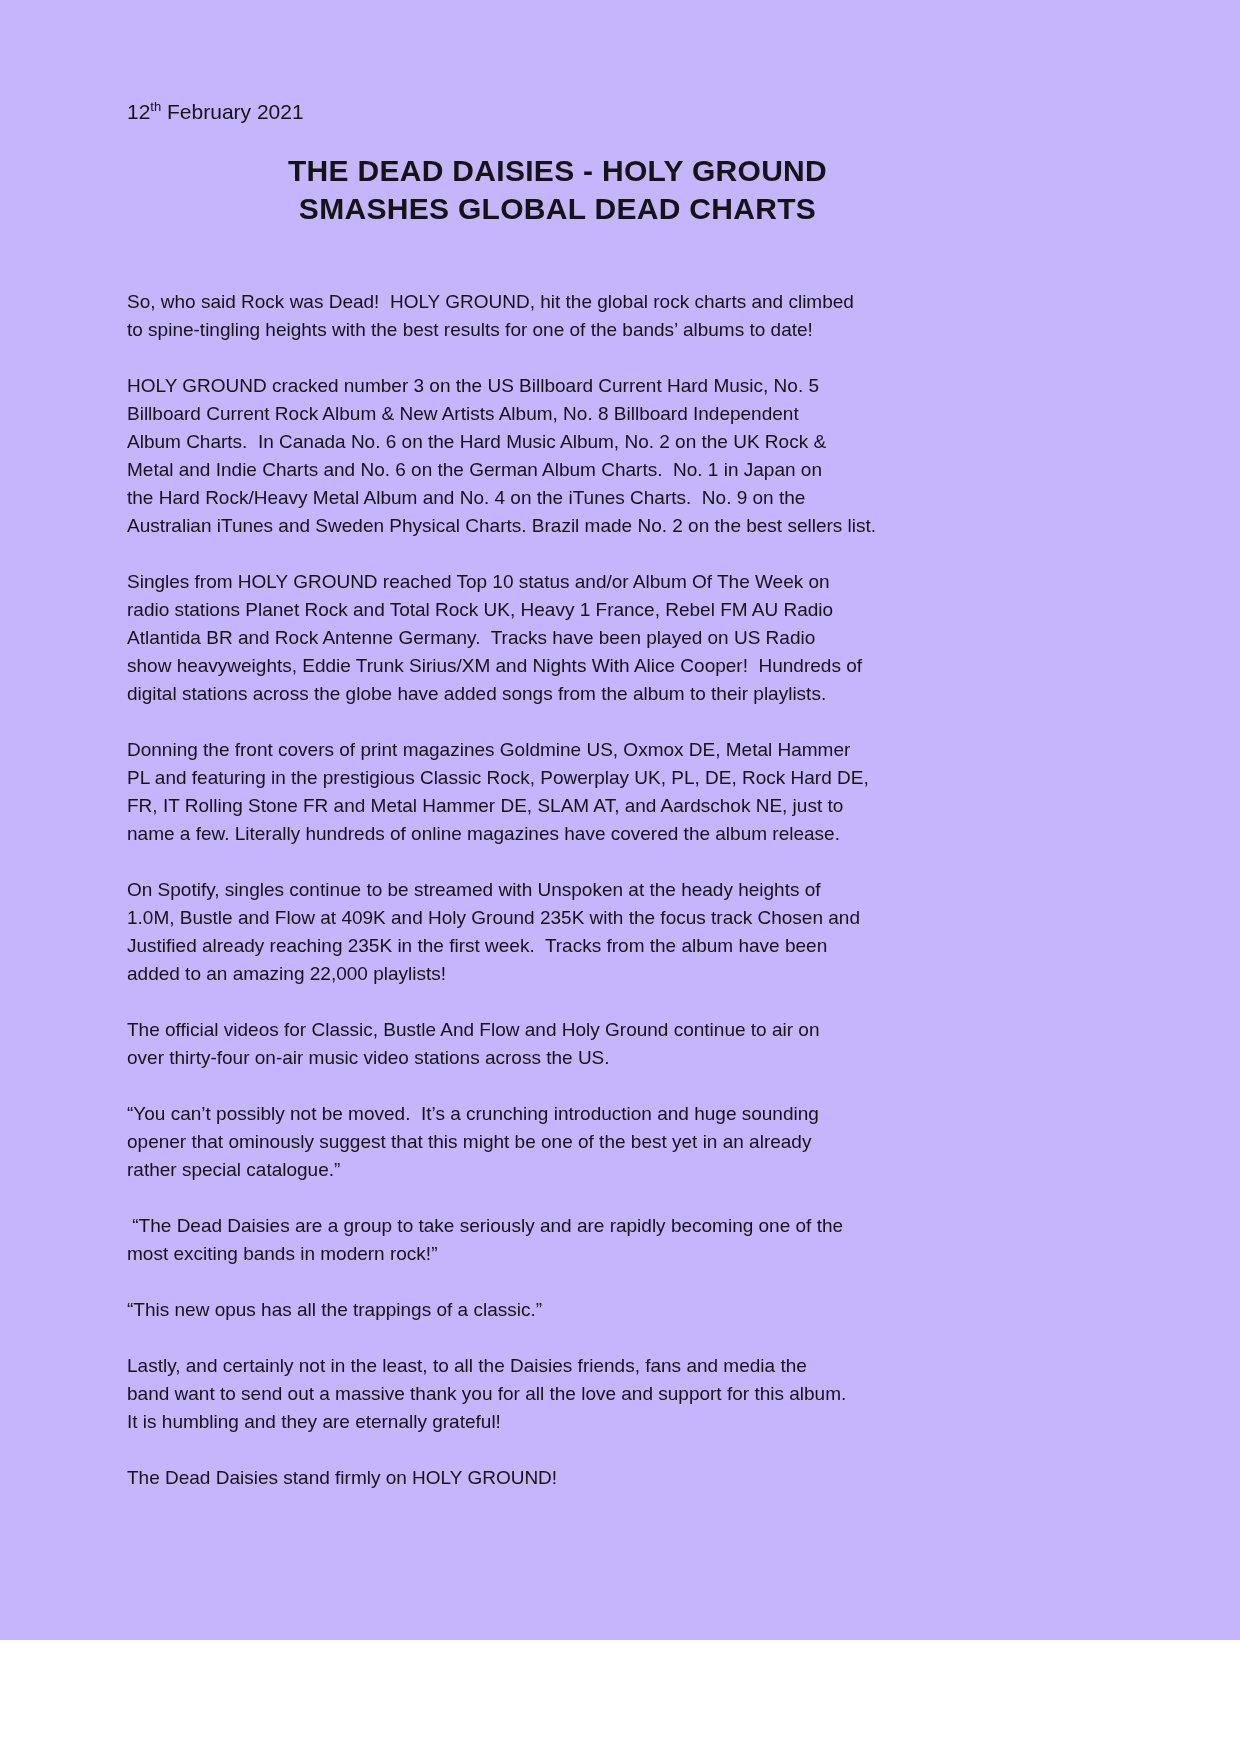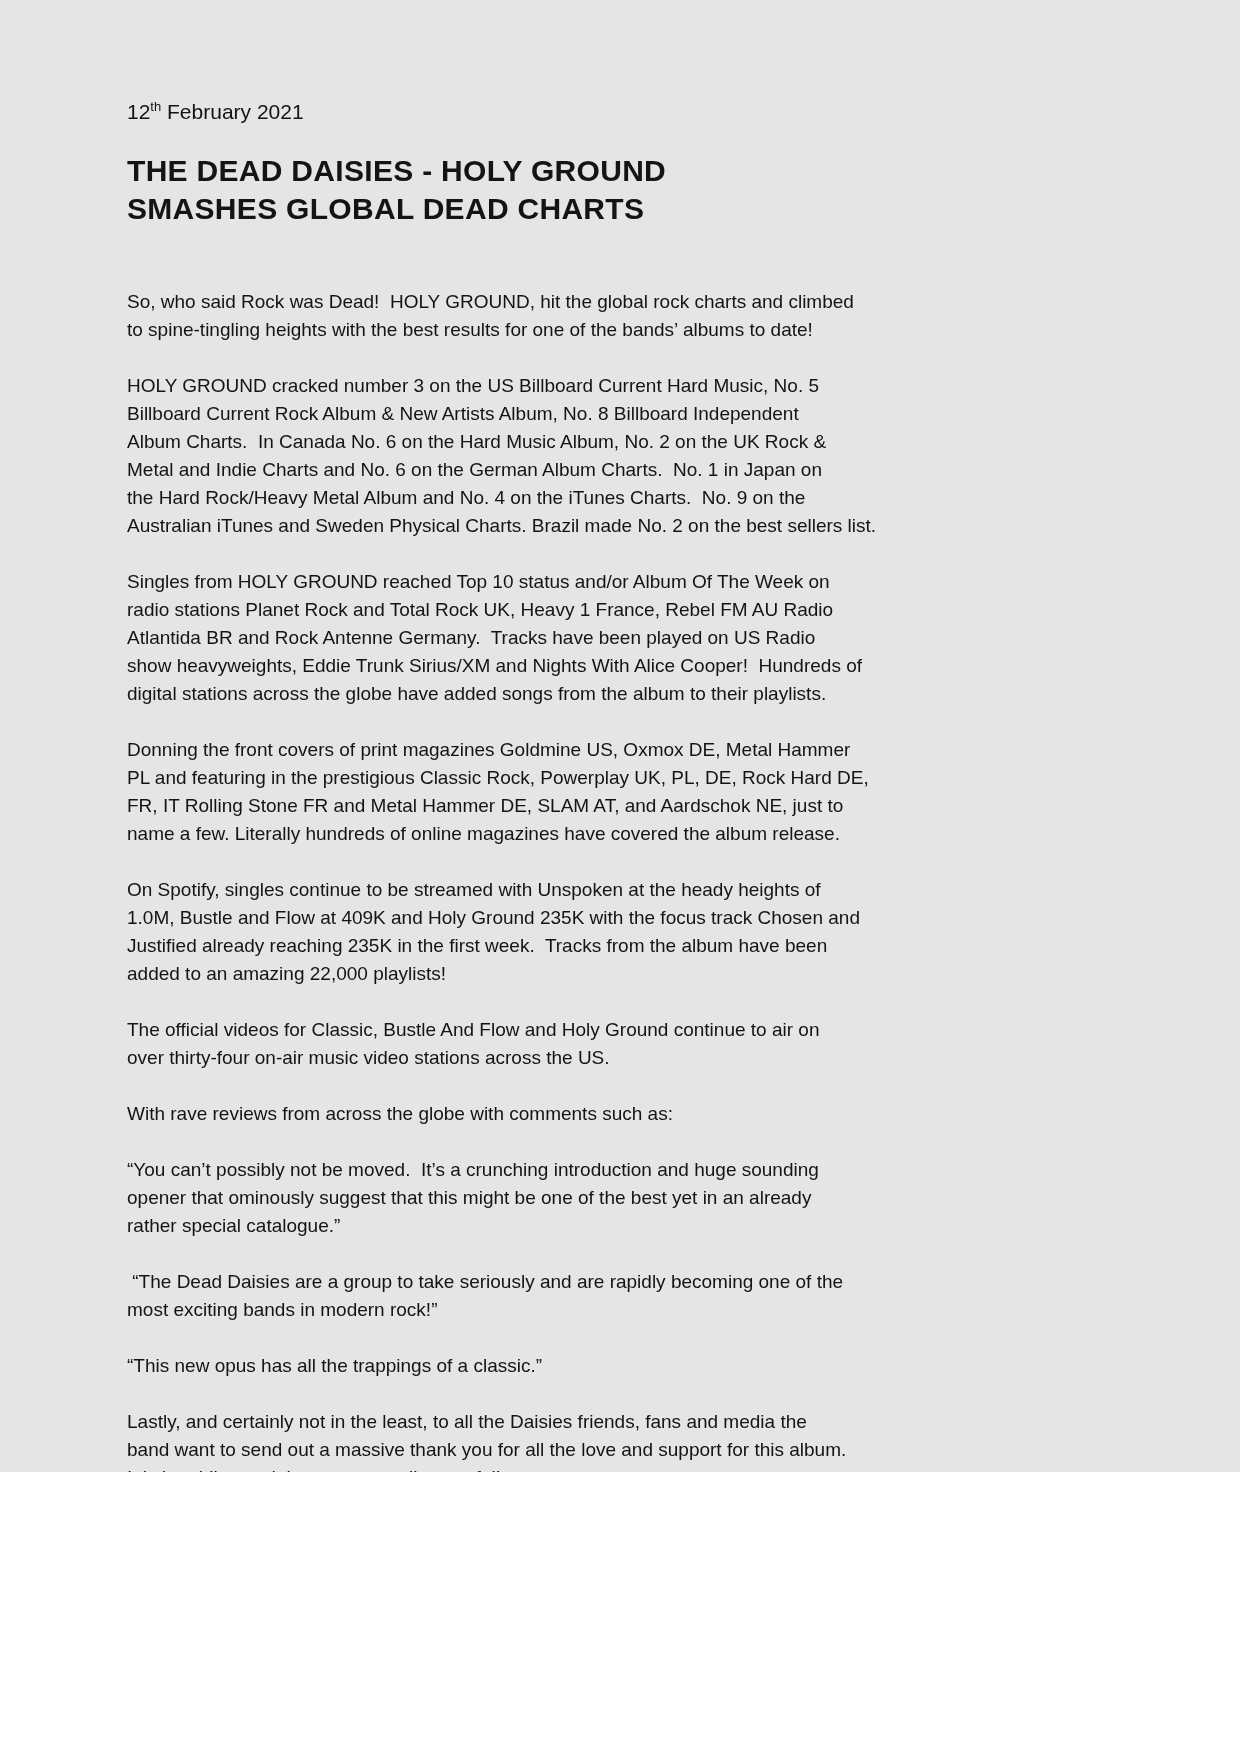--- a/index.html
+++ b/index.html
@@ -3,39 +3,40 @@
 <meta charset="utf-8">
 <style>
   html, body {
     margin: 0;
     padding: 0;
     background: #ffffff;
   }
   .page {
     position: relative;
     width: 1240px;
-    height: 1472px;
+    height: 1640px;
     box-sizing: border-box;
-    background: #e5e5e5;
+    background: #c4b5fd;
     padding: 98px 252px 0 127px;
     color: #141414;
     font-family: "Liberation Sans", sans-serif;
   }
   .date-line {
     font-size: 21px;
     line-height: 28px;
     white-space: pre;
   }
   .date-line sup {
     font-size: 13px;
     vertical-align: super;
     line-height: 0;
   }
   .doc-title {
     margin: 26px 0 0 0;
+    text-align: center;
     font-size: 30px;
     line-height: 38px;
     font-weight: 700;
     letter-spacing: 0.3px;
   }
   .doc-title .title-line {
     display: block;
   }
   .content {
     margin-top: 60px;
@@ -76,21 +77,20 @@
     <p>Donning the front covers of print magazines Goldmine US, Oxmox DE, Metal Hammer
 PL and featuring in the prestigious Classic Rock, Powerplay UK, PL, DE, Rock Hard DE,
 FR, IT Rolling Stone FR and Metal Hammer DE, SLAM AT, and Aardschok NE, just to
 name a few. Literally hundreds of online magazines have covered the album release.</p>
     <p>On Spotify, singles continue to be streamed with Unspoken at the heady heights of
 1.0M, Bustle and Flow at 409K and Holy Ground 235K with the focus track Chosen and
 Justified already reaching 235K in the first week.  Tracks from the album have been
 added to an amazing 22,000 playlists!</p>
     <p>The official videos for Classic, Bustle And Flow and Holy Ground continue to air on
 over thirty-four on-air music video stations across the US.</p>
-    <p>With rave reviews from across the globe with comments such as:</p>
     <p>“You can’t possibly not be moved.  It’s a crunching introduction and huge sounding
 opener that ominously suggest that this might be one of the best yet in an already
 rather special catalogue.”</p>
     <p> “The Dead Daisies are a group to take seriously and are rapidly becoming one of the
 most exciting bands in modern rock!”</p>
     <p>“This new opus has all the trappings of a classic.”</p>
     <p>Lastly, and certainly not in the least, to all the Daisies friends, fans and media the
 band want to send out a massive thank you for all the love and support for this album.
 It is humbling and they are eternally grateful!</p>
     <p>The Dead Daisies stand firmly on HOLY GROUND!</p>

